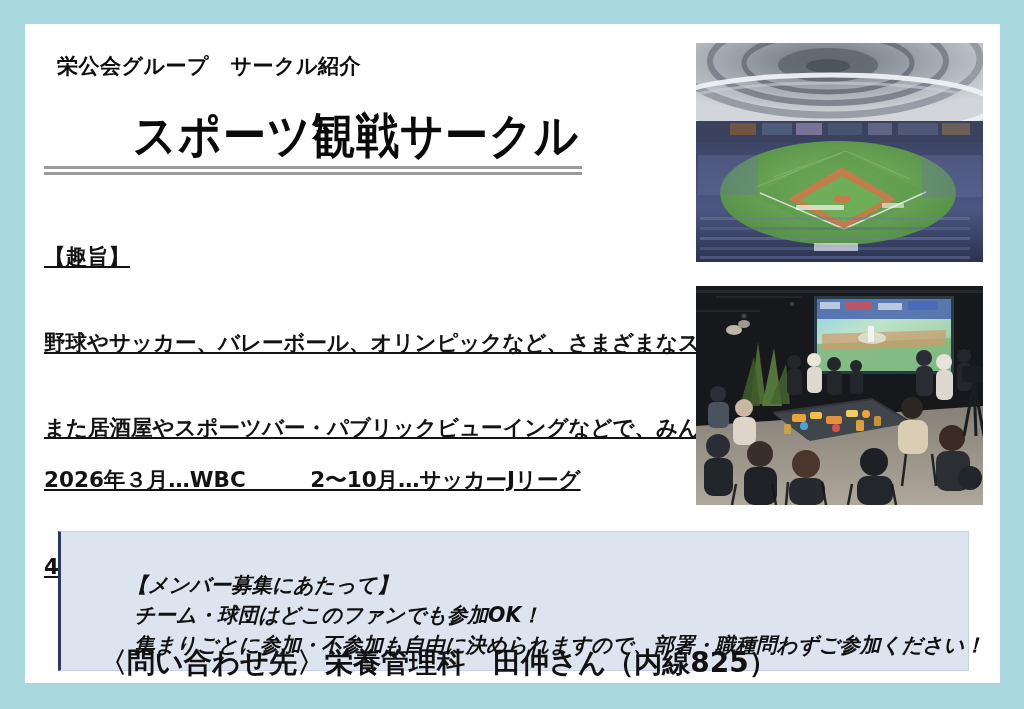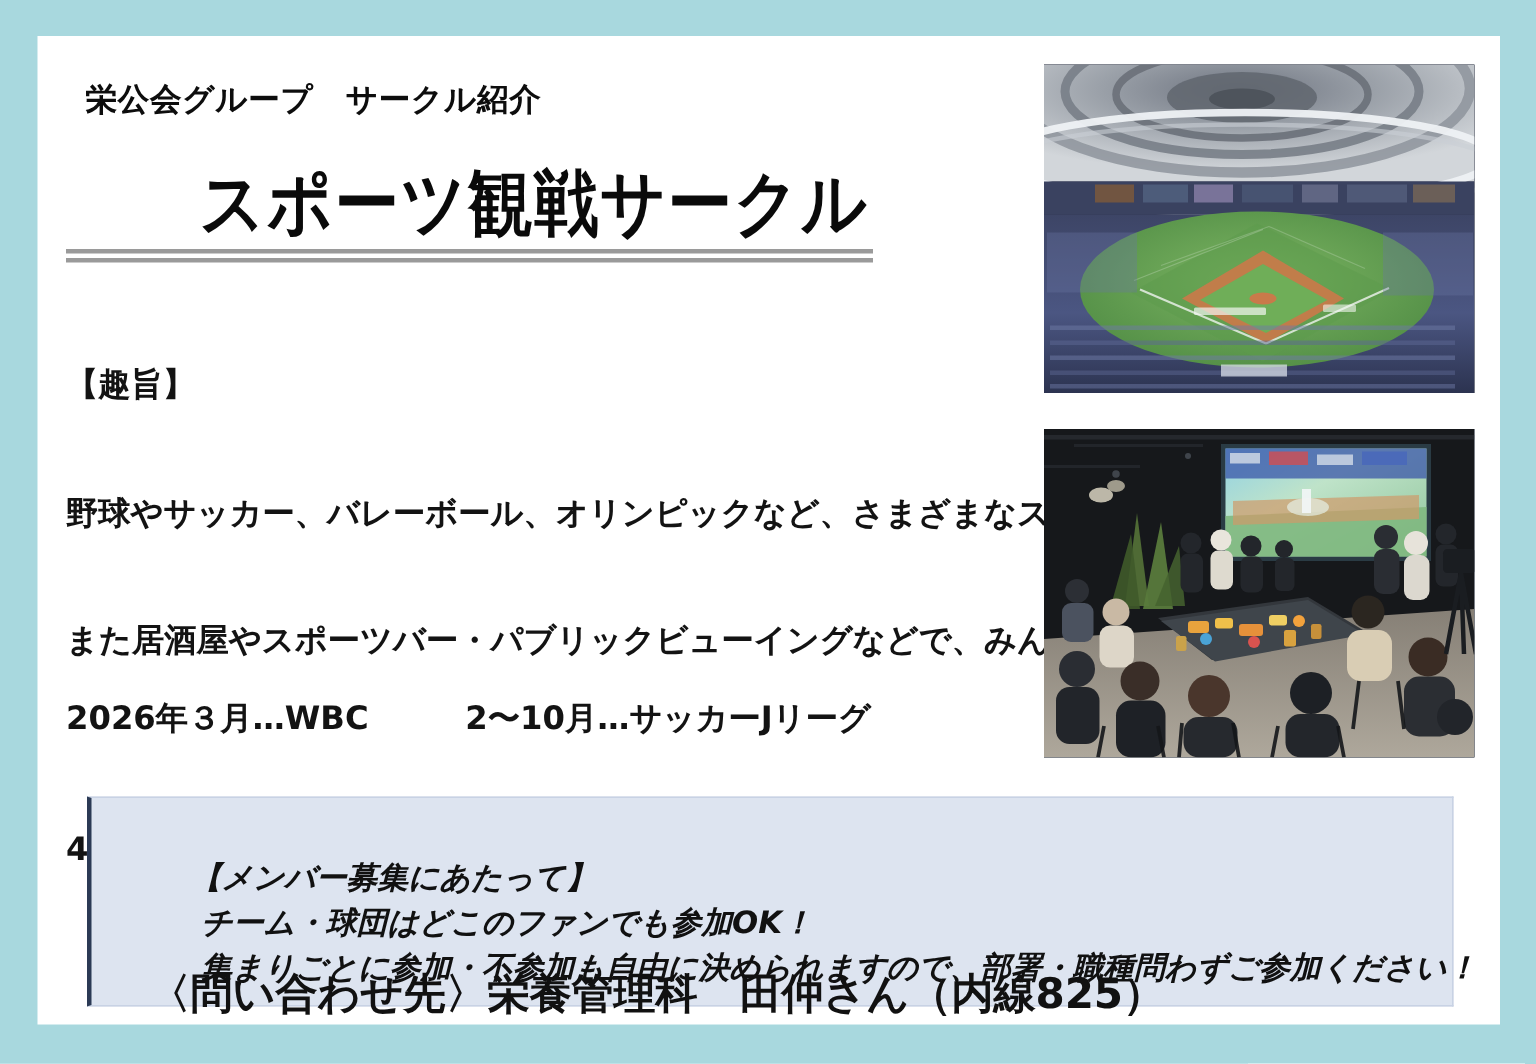--- a/index.html
+++ b/index.html
@@ -44,21 +44,21 @@
   .block {
     position:absolute; color:#131313; font-weight:bold;
     white-space:pre; letter-spacing:0px;
   }
   #purpose {
     left:19px; top:162px; font-size:21.5px; line-height:28.5px;
   }
   #plan {
     left:19px; top:383px; font-size:21.5px; line-height:29px;
   }
-  .block .ln { display:block; }
+  .block .ln { display:block;text-decoration:underline; }
 
   
   .photo {
     position:absolute; overflow:hidden;
     background:#1b2030;
   }
   #photo-stadium { left:671px; top:19px; width:287px; height:219px; }
   #photo-viewing { left:671px; top:262px; width:287px; height:219px; }
   .photo svg { display:block; width:100%; height:100%; }
 

